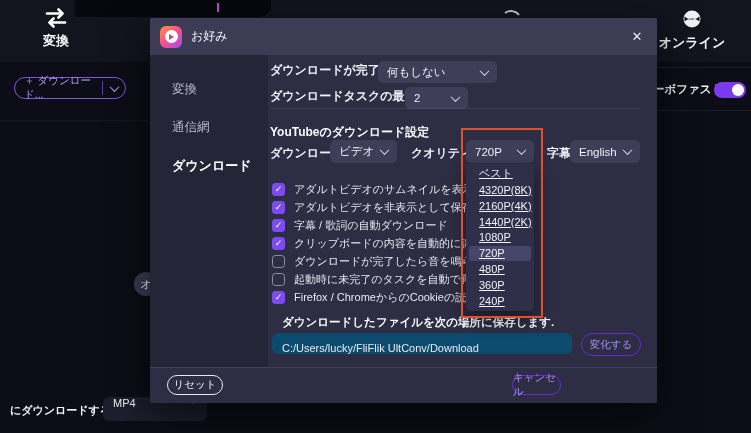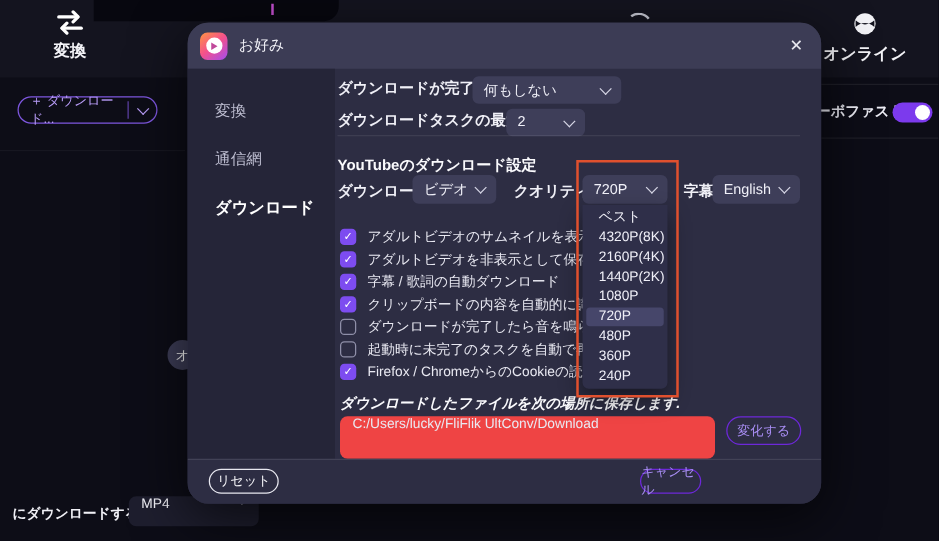--- a/index.html
+++ b/index.html
@@ -26,21 +26,21 @@
   .turbo-label{left:653px;top:82px;font-size:11.5px;font-weight:600;color:#eeeef6;}
   .toggle{left:714px;top:82px;width:32px;height:16px;background:#7c3aed;border-radius:9px;cursor:pointer;}
   .knob{position:absolute;right:2px;top:2px;width:12px;height:12px;border-radius:50%;background:#fff;}
   .float-circle{left:134px;top:272px;width:24px;height:24px;border-radius:50%;background:#3d3d57;
     display:flex;align-items:center;justify-content:center;font-size:11px;color:#fff;z-index:5;cursor:pointer;}
   .dl-label{left:10px;top:403px;font-size:11px;font-weight:700;color:#f0f0f6;}
   .mp4-select{left:103px;top:397px;width:84px;height:24px;background:#1e1e2e;border-radius:6px;
     display:flex;justify-content:space-between;padding:0 10px;font-size:11px;color:#f0f0f6;cursor:pointer;}
 
   
-  .dialog{left:150px;top:18px;width:507px;height:385px;background:#2d2d43;border-radius:17px;
+  .dialog{left:150px;top:18px;width:507px;height:385px;background:#2d2d43;border-radius:2px;
     box-shadow:0 12px 44px rgba(0,0,0,.65);z-index:10;overflow:hidden;}
   .titlebar{left:0;top:0;width:507px;height:37px;background:#3c3c55;display:flex;align-items:center;padding-left:10px;box-sizing:border-box;}
   .appicon{width:22px;height:22px;border-radius:6px;background:linear-gradient(140deg,#ff9540 0%,#f4518b 48%,#a44df0 100%);
     display:flex;align-items:center;justify-content:center;}
   .appdot{width:13px;height:13px;border-radius:50%;background:#fff;display:flex;align-items:center;justify-content:center;}
   .apptri{width:0;height:0;border-left:5px solid #c0489a;border-top:3.5px solid transparent;border-bottom:3.5px solid transparent;margin-left:1px;}
   .dlg-title{margin-left:9px;font-size:12px;color:#f2f2f8;}
   .close{position:absolute;right:11px;top:9px;width:18px;height:18px;display:flex;align-items:center;justify-content:center;
     font-size:13px;color:#e8e8f0;cursor:pointer;}
   .side{left:0;top:37px;width:118px;height:312px;background:#252538;display:flex;flex-direction:column;gap:22px;
@@ -51,33 +51,33 @@
   .sec-title{font-size:12px;font-weight:700;color:#fafafd;}
   .sel-box{background:#3e3e59;border-radius:5px;display:flex;align-items:center;justify-content:space-between;
     padding:0 9px;box-sizing:border-box;font-size:11.5px;color:#f0f0f8;cursor:pointer;}
   .divline{height:1px;background:rgba(255,255,255,0.08);}
   .cb-list{left:122px;top:162px;display:flex;flex-direction:column;}
   .cb-row{height:18px;display:flex;align-items:center;gap:9px;cursor:pointer;}
   .cb-box{width:13px;height:13px;border-radius:3.5px;box-sizing:border-box;border:1.5px solid #8f8fa8;
     display:flex;align-items:center;justify-content:center;font-size:9px;color:#fff;flex:0 0 13px;}
   .cb-box.on{background:#7d4cf0;border:none;}
   .cb-label{font-size:11px;color:#e9e9f2;white-space:nowrap;}
-  .path-input{left:122px;top:315px;width:300px;height:34px;background:#ef4444;border-radius:6px;
-    display:flex;align-items:flex-start;padding:0 10px;box-sizing:border-box;font-size:11px;color:#e9e9f2;cursor:text;}
+  .path-input{left:122px;top:315px;width:300px;height:21px;background:#0c4a6e;border-radius:6px;
+    display:flex;align-items:flex-end;padding:0 10px;box-sizing:border-box;font-size:11px;color:#e9e9f2;cursor:text;}
   .btn-outline{border:1px solid #6d28d9;border-radius:12px;color:#a98ef5;font-size:10.5px;
     display:flex;align-items:center;justify-content:center;cursor:pointer;box-sizing:border-box;}
   .btn-outline.white{border:1.5px solid #e8e8f0;color:#f4f4f8;}
   .btn-solid{background:#7c3aed;border-radius:12px;color:#fff;font-size:10.5px;
     display:flex;align-items:center;justify-content:center;cursor:pointer;margin-top:44px;}
   .dfooter{left:0;top:349px;width:507px;height:36px;background:#2d2d43;border-top:1px solid rgba(255,255,255,0.1);box-sizing:border-box;}
 
   
   .dd-panel{left:316px;top:146px;width:68px;height:147px;background:#2f2f49;border-radius:0 0 5px 5px;
     box-shadow:0 8px 18px rgba(0,0,0,.45);z-index:20;display:flex;flex-direction:column;justify-content:space-around;padding:2px 0;box-sizing:border-box;}
-  .dd-opt{height:15px;display:flex;align-items:center;padding-left:10px;font-size:11px;color:#f0f0f8;cursor:pointer;border-radius:3px;margin:0 3px;}
+  .dd-opt{height:15px;display:flex;align-items:center;padding-left:10px;font-size:11px;color:#f0f0f8;cursor:pointer;border-radius:3px;margin:0 3px;text-decoration:underline;}
   .dd-opt.sel{background:#46466a;}
   .annotation{left:311px;top:110px;width:82px;height:190px;border:2px solid #e0502e;z-index:30;pointer-events:none;box-sizing:border-box;}
 </style>
 </head>
 <body>
 
 <div id="canvas">
 
   <div class="abs topbar"></div>
   <div class="abs toptab"></div>
@@ -207,21 +207,21 @@
         <div class="cb-row">
           <span class="cb-box"></span>
           <span class="cb-label">起動時に未完了のタスクを自動で再開する</span>
         </div>
         <div class="cb-row">
           <span class="cb-box on">✓</span>
           <span class="cb-label">Firefox / ChromeからのCookieの読み取りを許可</span>
         </div>
       </div>
 
-    <div class="abs sec-title" style="left:122px;top:297px;font-size:11.5px;font-style:italic;">ダウンロードしたファイルを次の場所に保存します.</div>
+    <div class="abs sec-title" style="left:132px;top:297px;font-size:11.5px;">ダウンロードしたファイルを次の場所に保存します.</div>
     <div class="abs path-input">
       <span>C:/Users/lucky/FliFlik UltConv/Download</span>
     </div>
     <div class="abs btn-outline" style="left:431px;top:315px;width:60px;height:23px;">変化する</div>
 
     <div class="abs dfooter"></div>
     <div class="abs btn-outline white" style="left:17px;top:357px;width:56px;height:20px;">リセット</div>
     <div class="abs btn-outline" style="left:362px;top:357px;width:49px;height:20px;">キャンセル</div>
     <div class="abs btn-solid" style="left:432px;top:356px;width:60px;height:22px;">申し込む</div>
 

